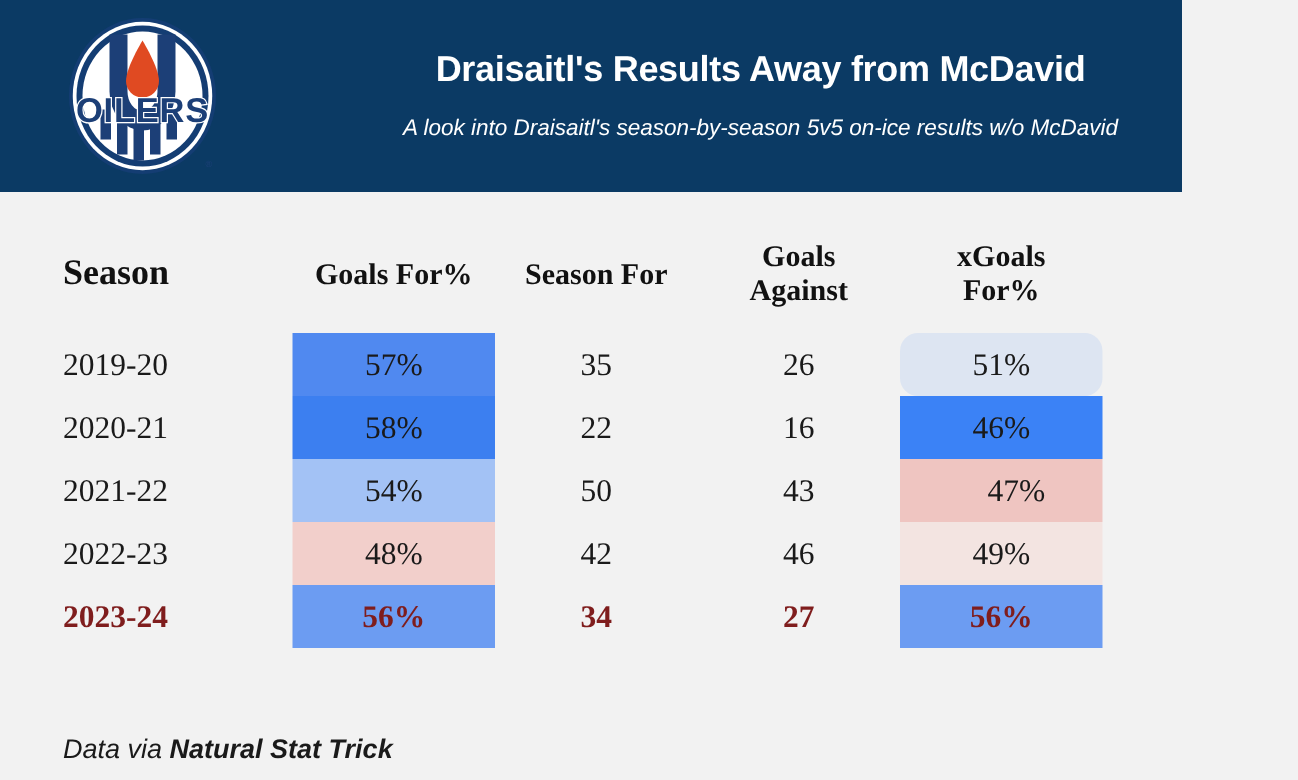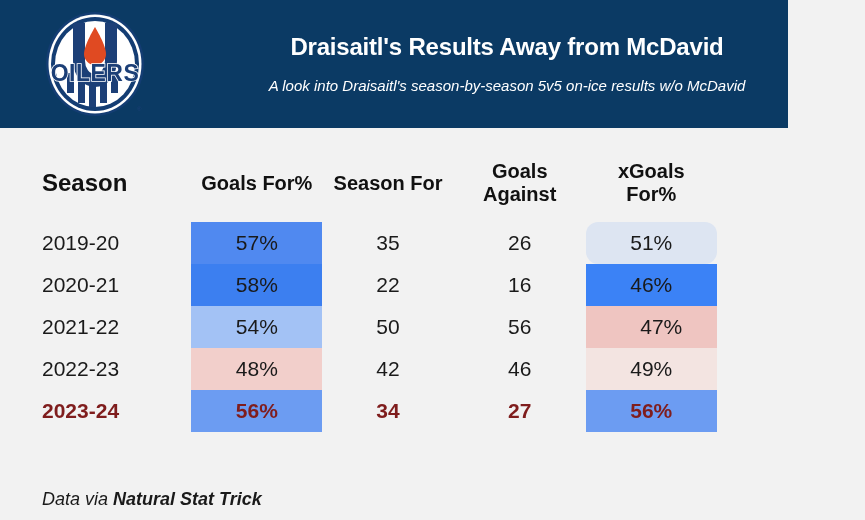--- a/index.html
+++ b/index.html
@@ -58,22 +58,23 @@
     text-align: center;
     margin-top: 16px;
     white-space: nowrap;
   }
 
   
   .table-area {
     position: absolute;
     left: 0;
     top: 128px;
-    width: 717px;
+    width: 865px;
     height: 392px;
+    font-family: Liberation Serif, serif;
   }
   table.stats {
     position: absolute;
     left: 40px;
     top: 16px;
     border-collapse: collapse;
     table-layout: fixed;
   }
   table.stats col.c-season   { width: 155px; }
   table.stats col.c-gfpct    { width: 135px; }
@@ -198,21 +199,21 @@
           <td class="season-cell">2020-21</td>
           <td style="background: rgb(60, 127, 240);">58%</td>
           <td>22</td>
           <td>16</td>
           <td style="background: #3b82f6;">46%</td>
         </tr>
         <tr>
           <td class="season-cell">2021-22</td>
           <td style="background: rgb(163, 194, 245); margin-left: 28px;">54%</td>
           <td>50</td>
-          <td>56</td>
+          <td>43</td>
           <td style="background: rgb(239, 197, 193); padding-left: 20px;">47%</td>
         </tr>
         <tr>
           <td class="season-cell">2022-23</td>
           <td style="background: rgb(242, 207, 203);">48%</td>
           <td>42</td>
           <td>46</td>
           <td style="background: rgb(243, 228, 225);">49%</td>
         </tr>
         <tr class="last-row">

